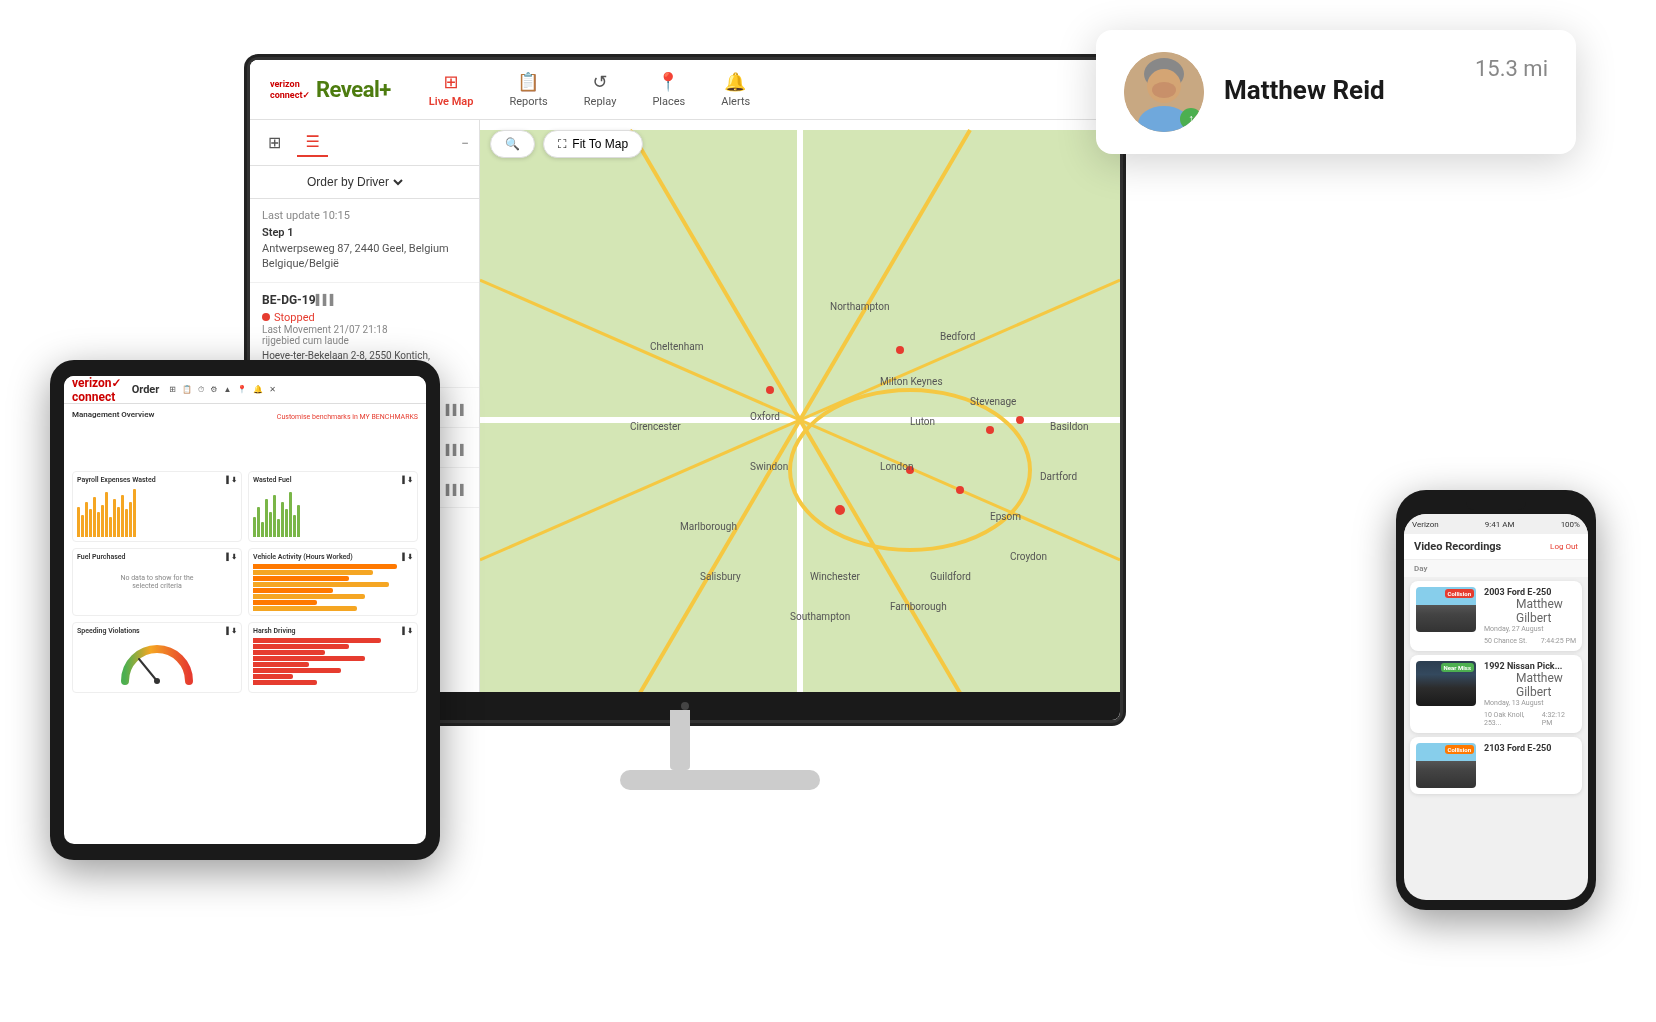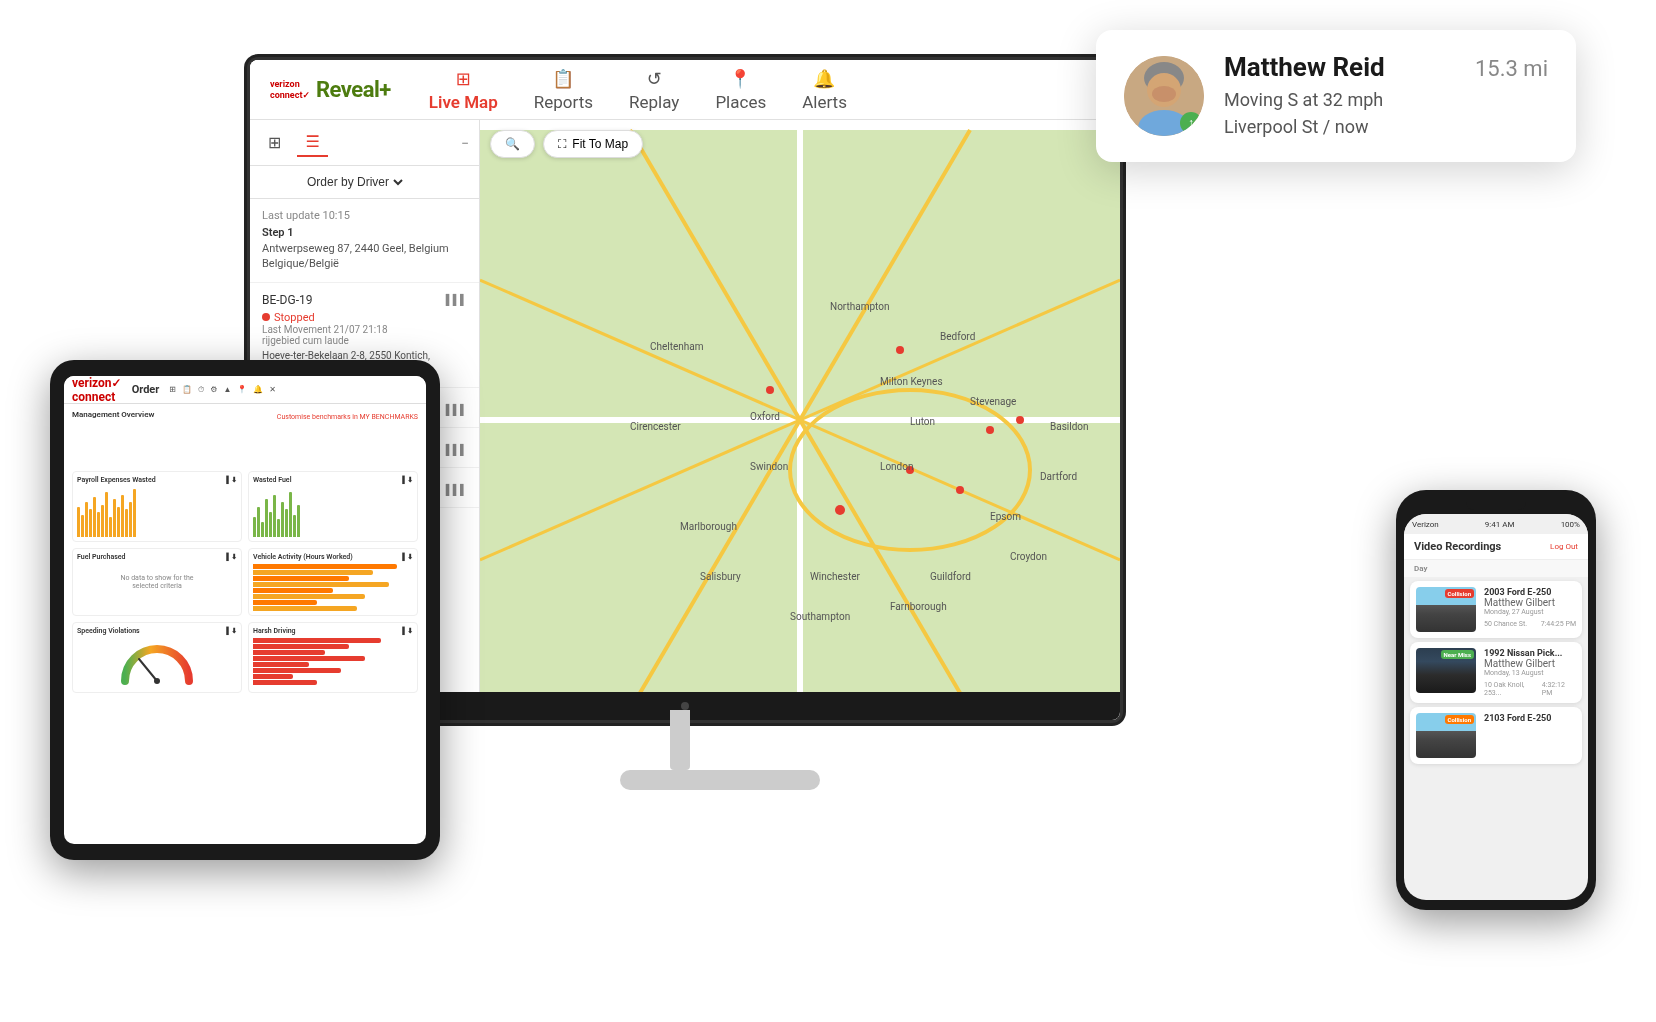--- a/index.html
+++ b/index.html
@@ -118,21 +118,21 @@
     .nav-item {
       display: flex;
       flex-direction: column;
       align-items: center;
       gap: 3px;
       cursor: pointer;
       padding: 4px 8px;
     }
     .nav-item.active .nav-item-label { color: #e63c2f; font-weight: 600; }
     .nav-item-icon { font-size: 18px; color: #555; }
-    .nav-item-label { font-size: 17px; color: #555; }
+    .nav-item-label { font-size: 11px; color: #555; }
     .nav-item.active .nav-item-icon { color: #e63c2f; }
 
     .app-body {
       display: flex;
       flex: 1;
       overflow: hidden;
     }
 
     
     .sidebar {
@@ -185,21 +185,21 @@
     .vehicle-item {
       padding: 10px 12px;
       border-bottom: 1px solid #f0f0f0;
       font-size: 11px;
     }
     .vehicle-update { color: #888; margin-bottom: 4px; }
     .vehicle-name { font-weight: 600; color: #333; margin-bottom: 2px; }
     .vehicle-address { color: #555; line-height: 1.4; }
 
     .vehicle-item-2 { padding: 10px 12px; border-bottom: 1px solid #f0f0f0; }
-    .vehicle-id { font-size: 12px; font-weight: 400; color: #333; margin-bottom: 4px; display: flex; justify-content: space-between; align-items: center; }
+    .vehicle-id { font-size: 12px; font-weight: 700; color: #333; margin-bottom: 4px; display: flex; justify-content: flex-start; align-items: center; }
     .vehicle-status { display: flex; align-items: center; gap: 4px; font-size: 11px; color: #e63c2f; }
     .status-dot { width: 8px; height: 8px; background: #e63c2f; border-radius: 50%; }
     .vehicle-movement { font-size: 10px; color: #888; }
     .vehicle-addr { font-size: 10px; color: #555; line-height: 1.4; margin-top: 3px; }
 
     
     .map-area {
       flex: 1;
       position: relative;
       overflow: hidden;
@@ -442,21 +442,21 @@
       right: 2px;
       background: #e63c2f;
       color: white;
       font-size: 6px;
       padding: 1px 3px;
       border-radius: 3px;
       font-weight: 700;
     }
     .video-info { flex: 1; }
     .video-vehicle { font-size: 9px; font-weight: 700; color: #333; }
-    .video-driver { font-size: 10px; color: #666; }
+    .video-driver { font-size: 12px; color: #666; margin-left: 32px; }
     .video-date { font-size: 7px; color: #999; }
     .video-meta { display: flex; justify-content: space-between; font-size: 7px; color: #999; margin-top: 4px; }
   </style>
 </head>
 <body>
 
 <div class="notification-card">
   <div class="notif-avatar">
     
     <svg width="80" height="80" viewBox="0 0 80 80" xmlns="http://www.w3.org/2000/svg">
@@ -467,24 +467,20 @@
       <circle cx="40" cy="34" r="17" fill="#d4a574"></circle>
 
       <ellipse cx="40" cy="72" rx="26" ry="18" fill="#6fa8dc"></ellipse>
 
       <ellipse cx="40" cy="38" rx="12" ry="8" fill="#c8906a"></ellipse>
     </svg>
     <div class="notif-up-arrow">↑</div>
   </div>
   <div class="notif-info">
     <div class="notif-name">Matthew Reid</div>
-    <div class="notif-status">
-      <div>Moving S at 32 mph</div>
-      <div>Liverpool St / now</div>
-    </div>
   </div>
   <div class="notif-distance">15.3 mi</div>
 </div>
 
 <div class="monitor-container">
   <div class="monitor-screen">
     <div class="app-ui">
 
       <div class="app-nav">
         <div class="nav-logo">

